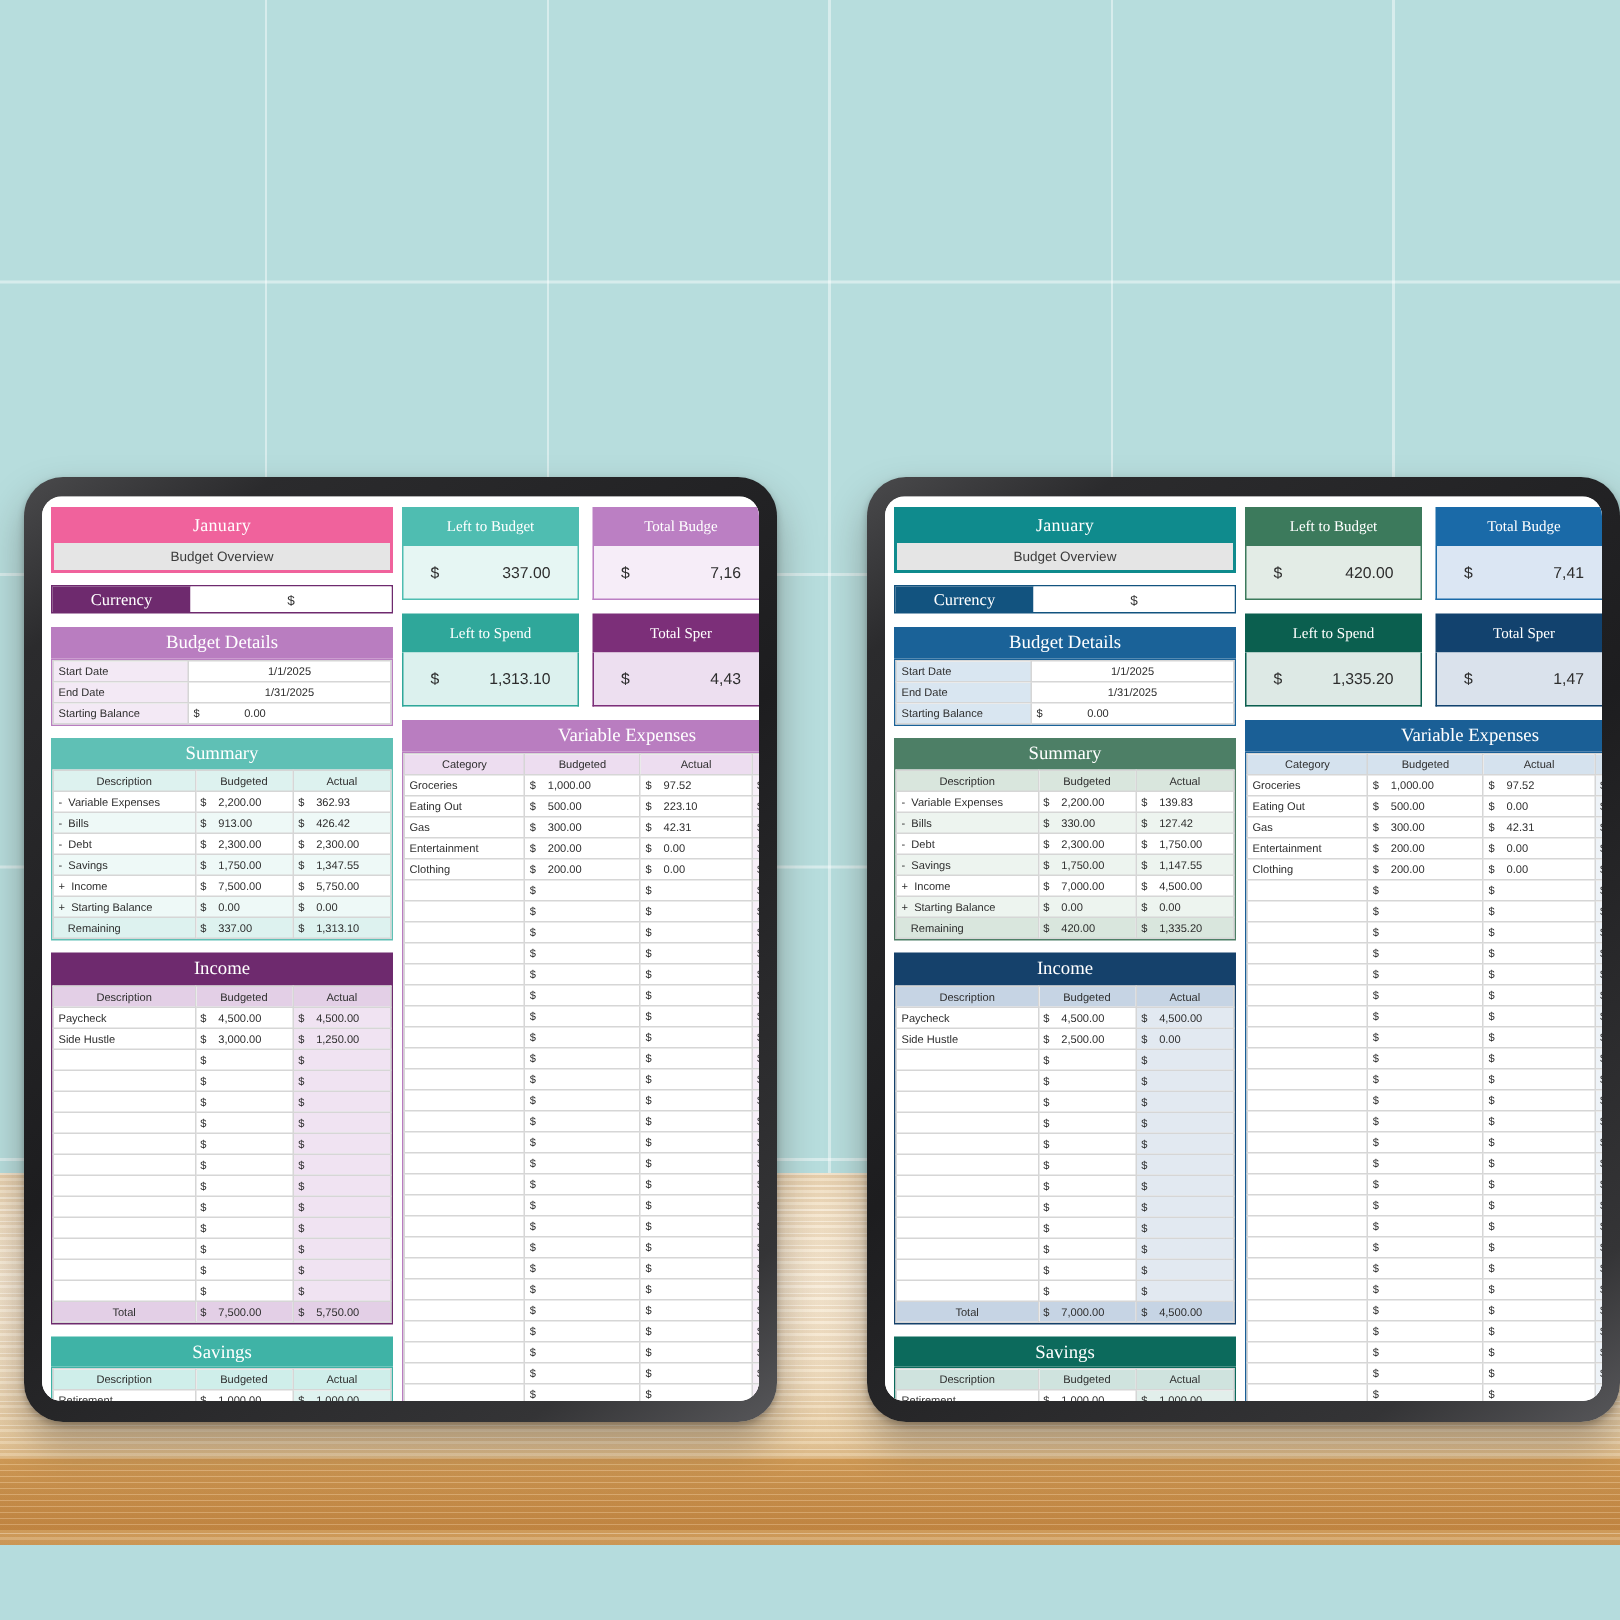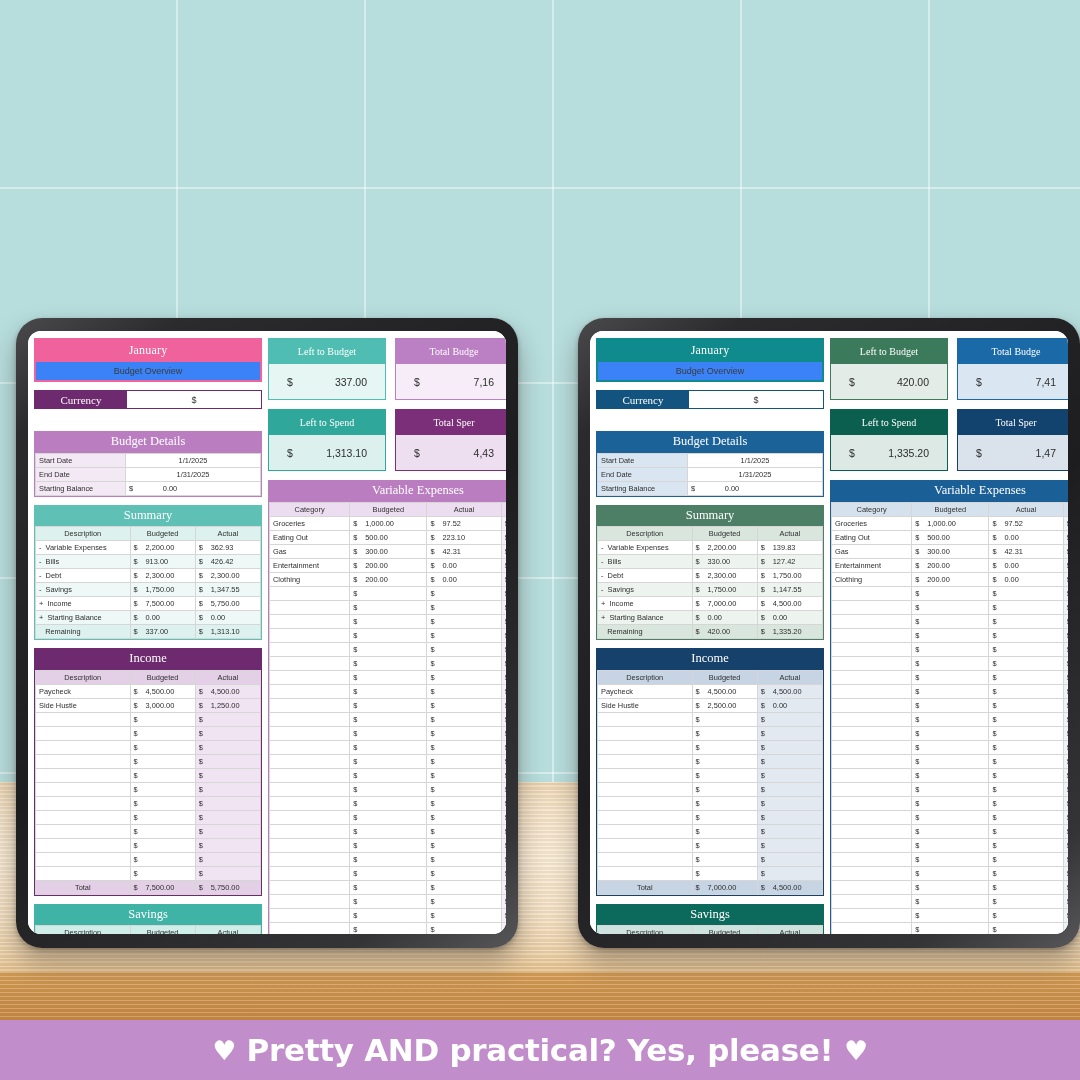--- a/index.html
+++ b/index.html
@@ -115,23 +115,23 @@
     text-align: center;
     font-family: "Liberation Serif", serif;
     color: #fff;
     font-size: 12px;
     padding: 5px 0 4px 0;
     letter-spacing: 0.2px;
   }
   .month-box { border: 2px solid; border-top: none; background:#fff; }
   .month-sub {
     text-align: center; font-size: 9px; color: #3b3b3b;
-    padding: 4px 0 4px 0; background:#3b82f6;
-  }
-  .currency-row { display: flex; height: 19px; margin-bottom: 22px; border: 1.5px solid; }
+    padding: 4px 0 4px 0; background:#e5e5e5;
+  }
+  .currency-row { display: flex; height: 19px; margin-bottom: 9px; border: 1.5px solid; }
   .currency-lbl {
     width: 92px; color:#fff; font-family:"Liberation Serif", serif;
     font-size: 11px; display:flex; align-items:center; justify-content:center;
   }
   .currency-val {
     flex: 1; background:#fff; font-size: 9px; color:#333;
     display:flex; align-items:center; justify-content:center;
   }
   table.grid { width: 100%; border-collapse: collapse; table-layout: fixed; }
   table.grid td, table.grid th {
@@ -1138,21 +1138,14 @@
                     </tr>
                   </tbody>
                 </table>
               </div>
             </div>
           </div>
         </div>
     </div>
   </div>
 
-  <div id="footer">
-    <div id="footer-text">
-      <span class="hrt">♥</span>
-      <span>Pretty AND practical? Yes, please!</span>
-      <span class="hrt">♥</span>
-    </div>
-  </div>
 
 </div>
 
 </body></html>

